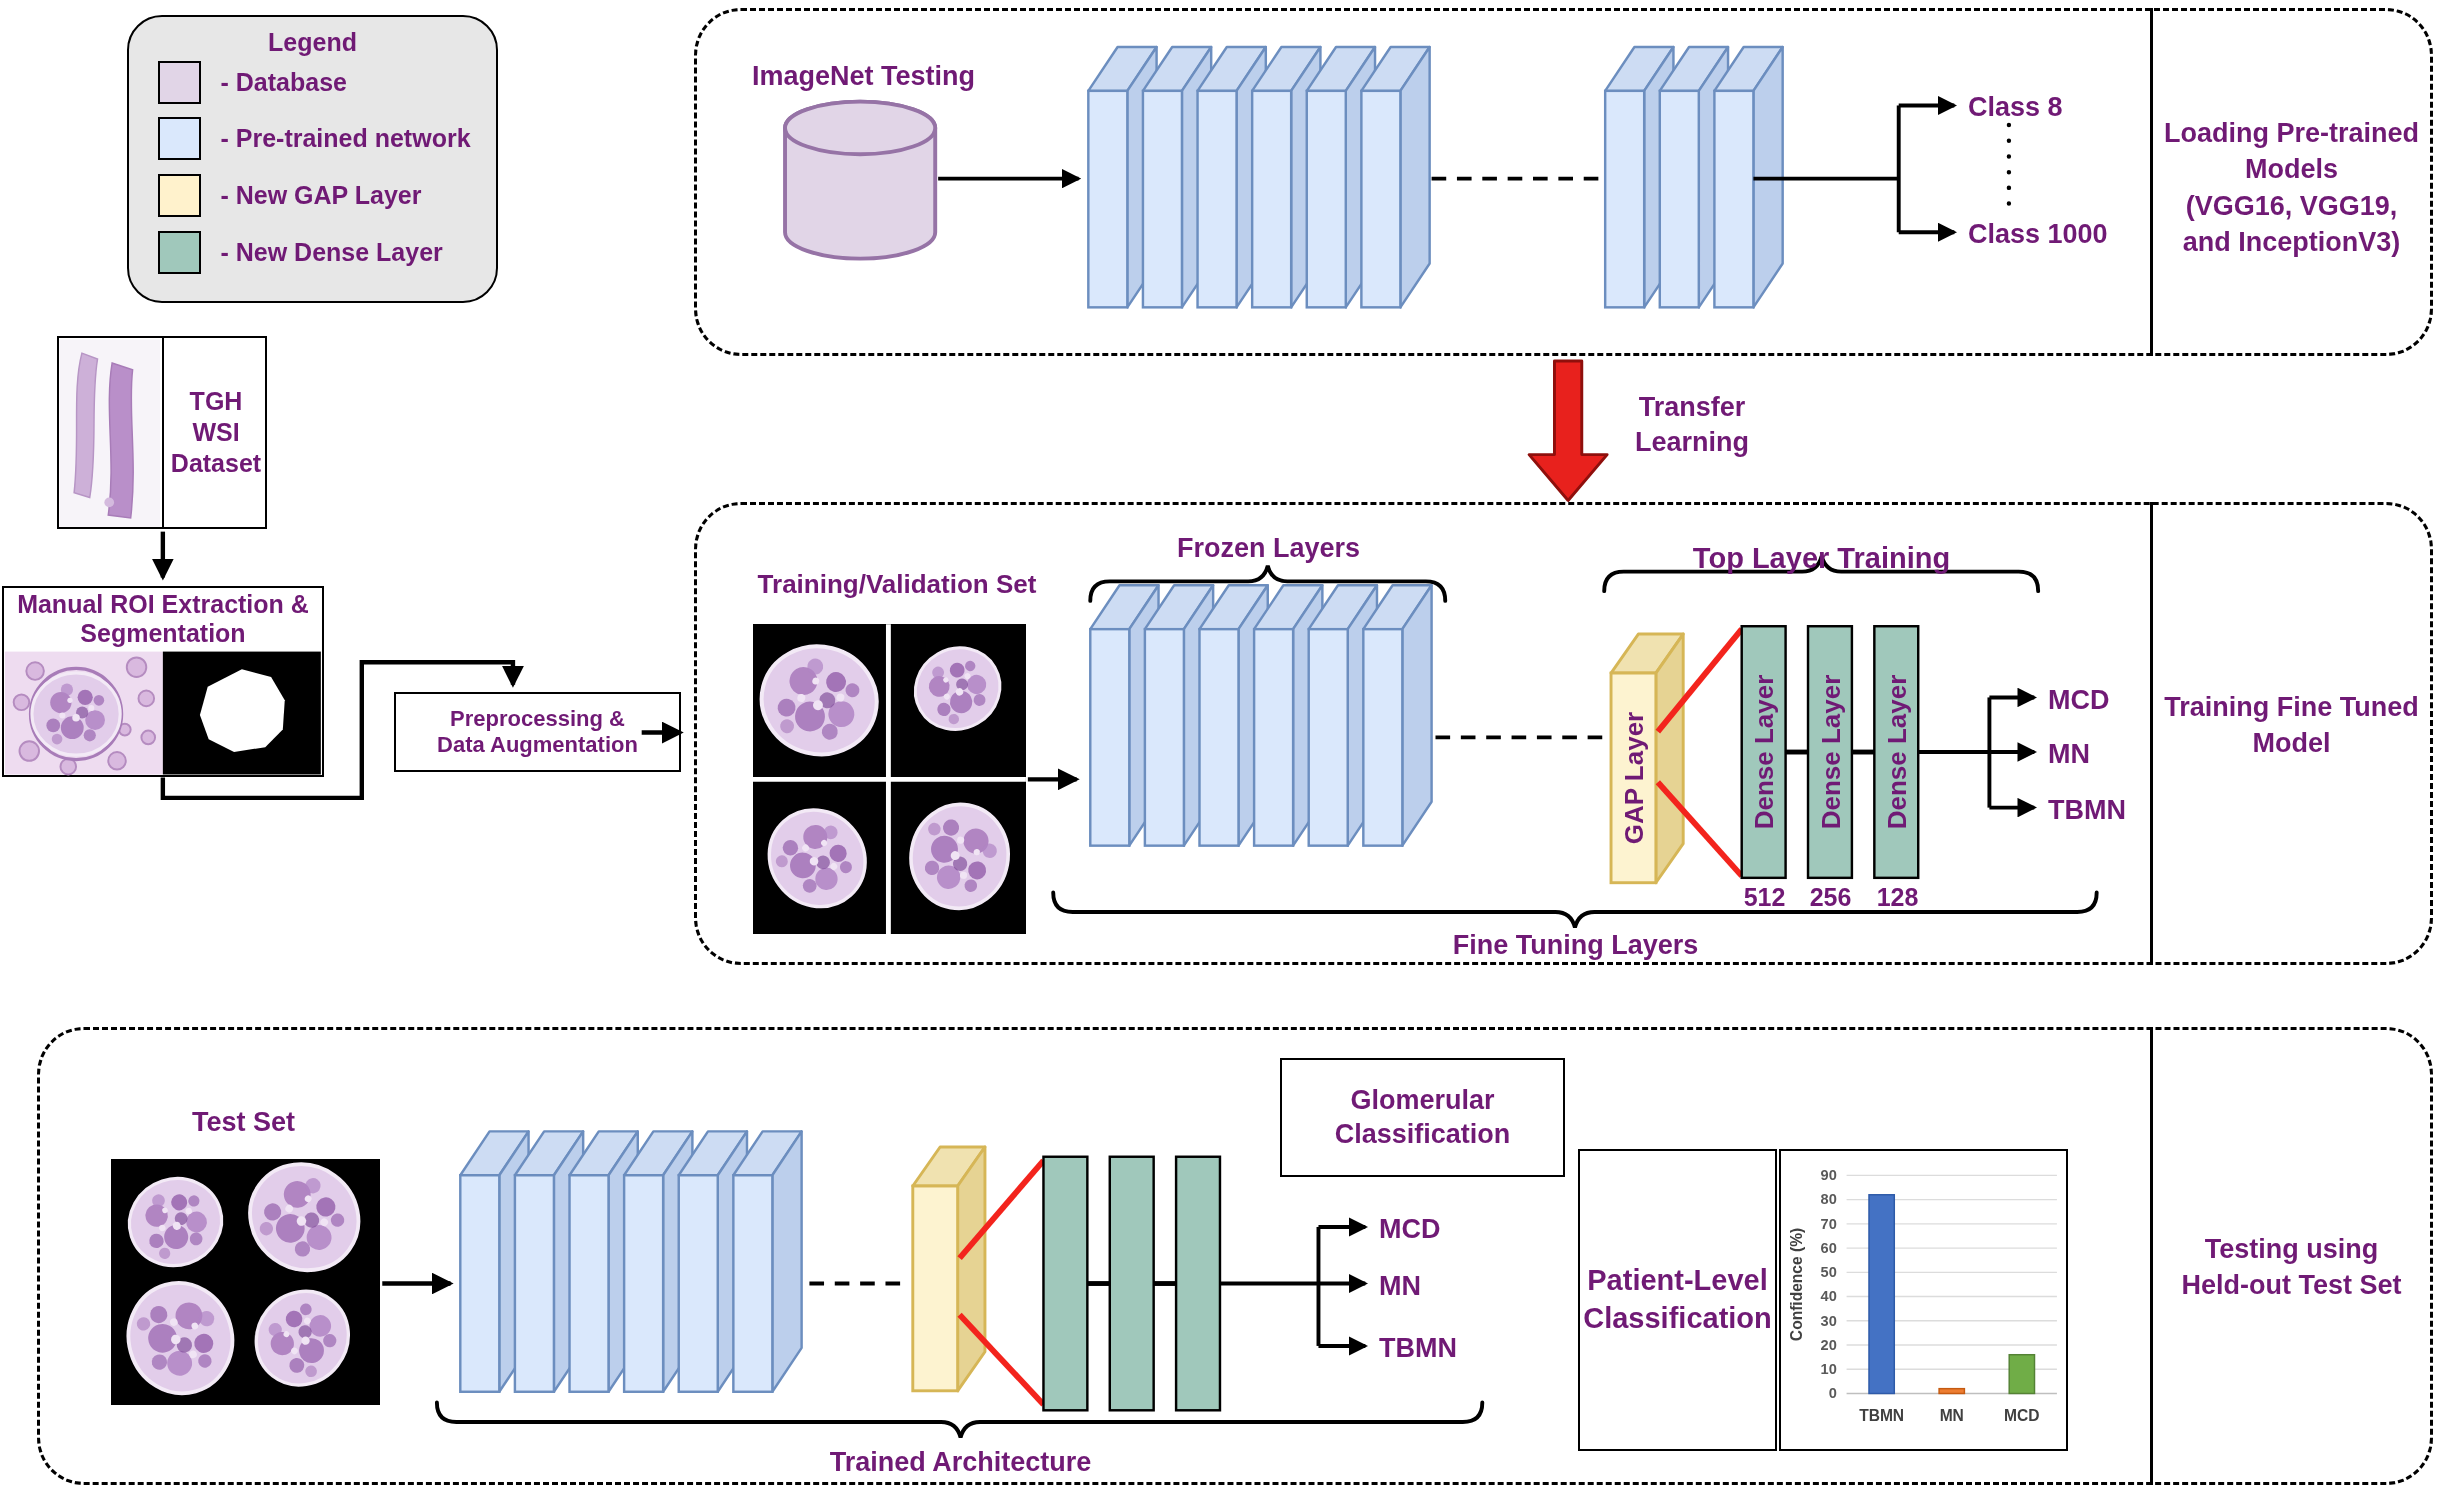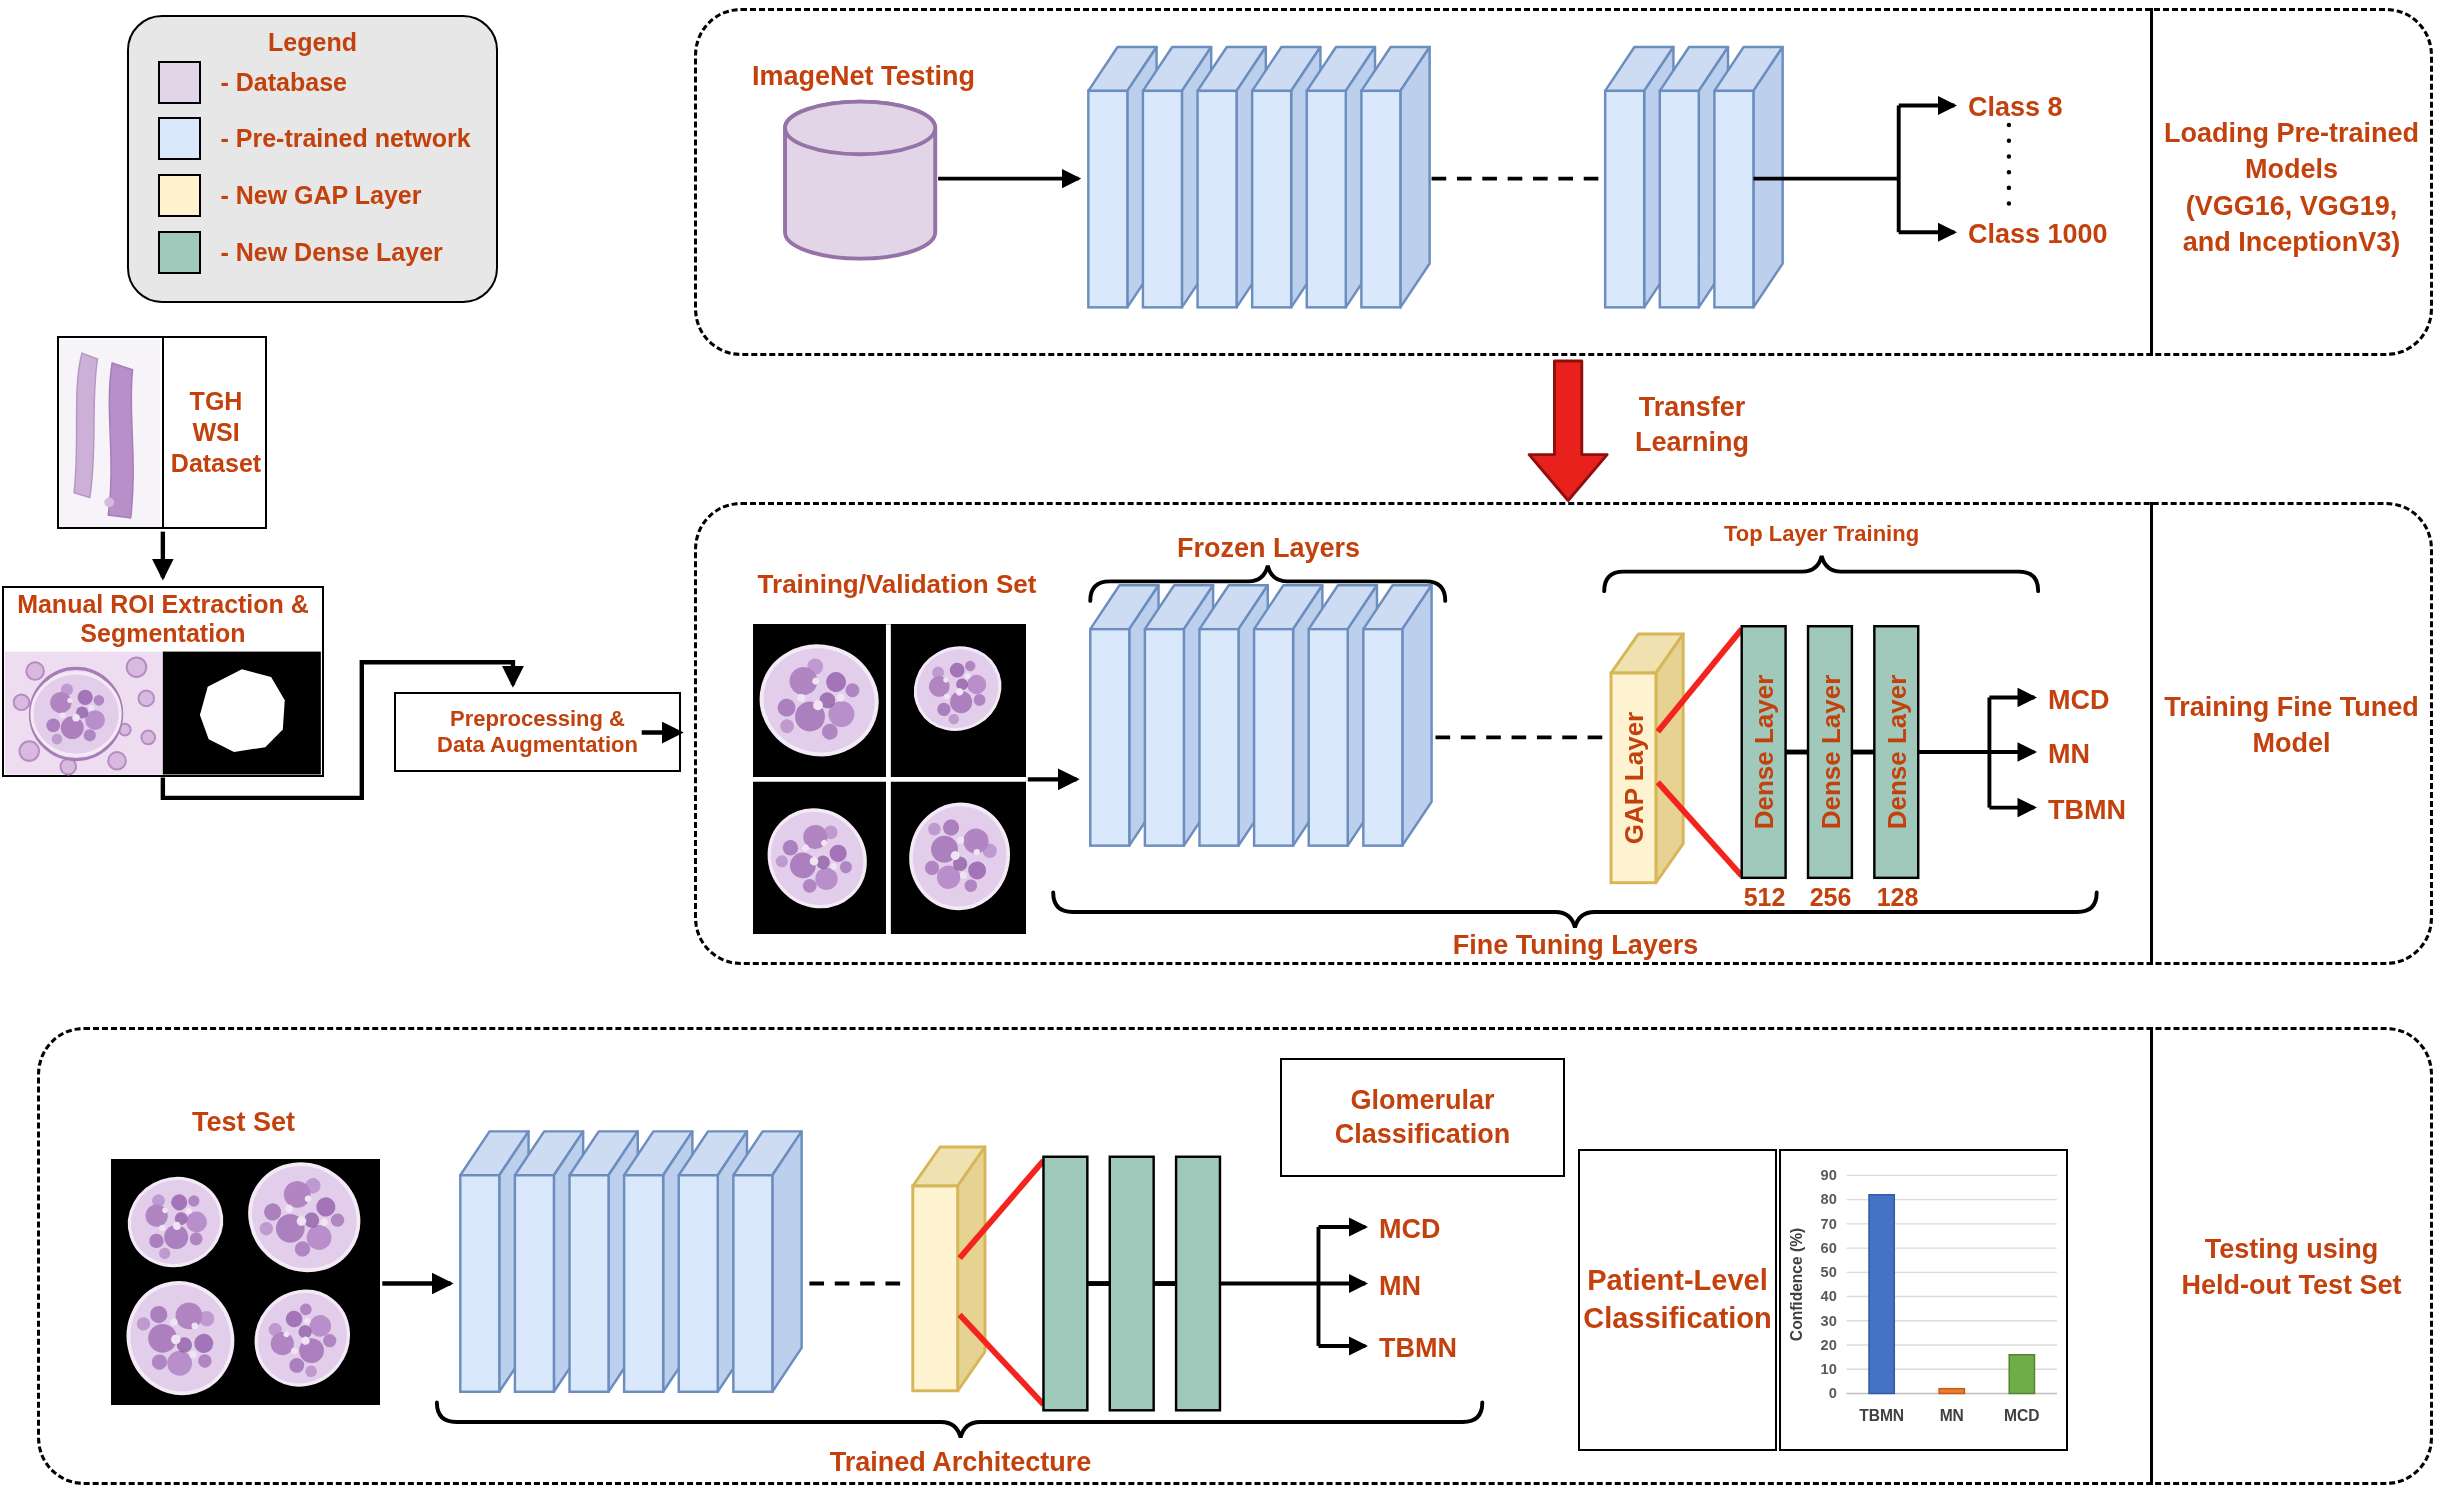--- a/index.html
+++ b/index.html
@@ -1,17 +1,17 @@
 <!DOCTYPE html>
 <html><head>
 <meta charset="utf-8">
 <style>
   html,body{margin:0;padding:0;background:#fff;}
   .canvas{position:relative;width:2438px;height:1507px;background:#fff;overflow:hidden;
-          font-family:"Liberation Sans",sans-serif;color:#c2410c;}
+          font-family:"Liberation Sans",sans-serif;color:#701a75;}
   .dashedbox{position:absolute;border:3.9px dashed #000;border-radius:47px;box-sizing:border-box;z-index:1;}
   .vdiv{position:absolute;border-left:3.4px solid #000;width:0;z-index:2;}
   .box{position:absolute;background:#fff;border:2.4px solid #000;box-sizing:border-box;
        display:flex;flex-direction:column;align-items:center;justify-content:center;
        font-weight:bold;text-align:center;z-index:3;}
   .imgbox{position:absolute;background:#000;z-index:3;}
   .lbl{position:absolute;font-weight:bold;text-align:center;line-height:1.3;z-index:10;}
   .nowrap{white-space:nowrap;}
   .vlbl{position:absolute;font-weight:bold;white-space:nowrap;z-index:10;
         transform:translate(-50%,-50%) rotate(-90deg);transform-origin:center;}
@@ -146,21 +146,21 @@
   <div class="lbl nowrap" style="left:1968px;top:90px;font-size:27px;text-align:left;">Class 8</div>
   <div class="lbl nowrap" style="left:1968px;top:217px;font-size:27px;text-align:left;">Class 1000</div>
 
   <div class="lbl" style="left:1609px;top:390px;width:166px;font-size:27px;">
     <div>Transfer</div>
     <div>Learning</div>
   </div>
 
   <div class="lbl nowrap" style="left:746px;top:568px;width:302px;font-size:26px;">Training/Validation Set</div>
   <div class="lbl nowrap" style="left:1122px;top:531px;width:293px;font-size:27px;">Frozen Layers</div>
-  <div class="lbl nowrap" style="left:1675px;top:520px;width:293px;font-size:22px;">Top Layer Training</div>
+  <div class="lbl nowrap" style="left:1675px;top:540px;width:293px;font-size:29px;">Top Layer Training</div>
   <div class="lbl nowrap" style="left:1429px;top:928px;width:293px;font-size:27px;">Fine Tuning Layers</div>
 
   <div class="vlbl" style="left:1634px;top:778px;font-size:26px;">GAP Layer</div>
   <div class="vlbl" style="left:1764px;top:752px;font-size:26px;">Dense Layer</div>
   <div class="vlbl" style="left:1831px;top:752px;font-size:26px;">Dense Layer</div>
   <div class="vlbl" style="left:1897px;top:752px;font-size:26px;">Dense Layer</div>
 
   <div class="lbl" style="left:1735px;top:881px;width:59px;font-size:25px;">512</div>
   <div class="lbl" style="left:1801px;top:881px;width:59px;font-size:25px;">256</div>
   <div class="lbl" style="left:1868px;top:881px;width:59px;font-size:25px;">128</div>

